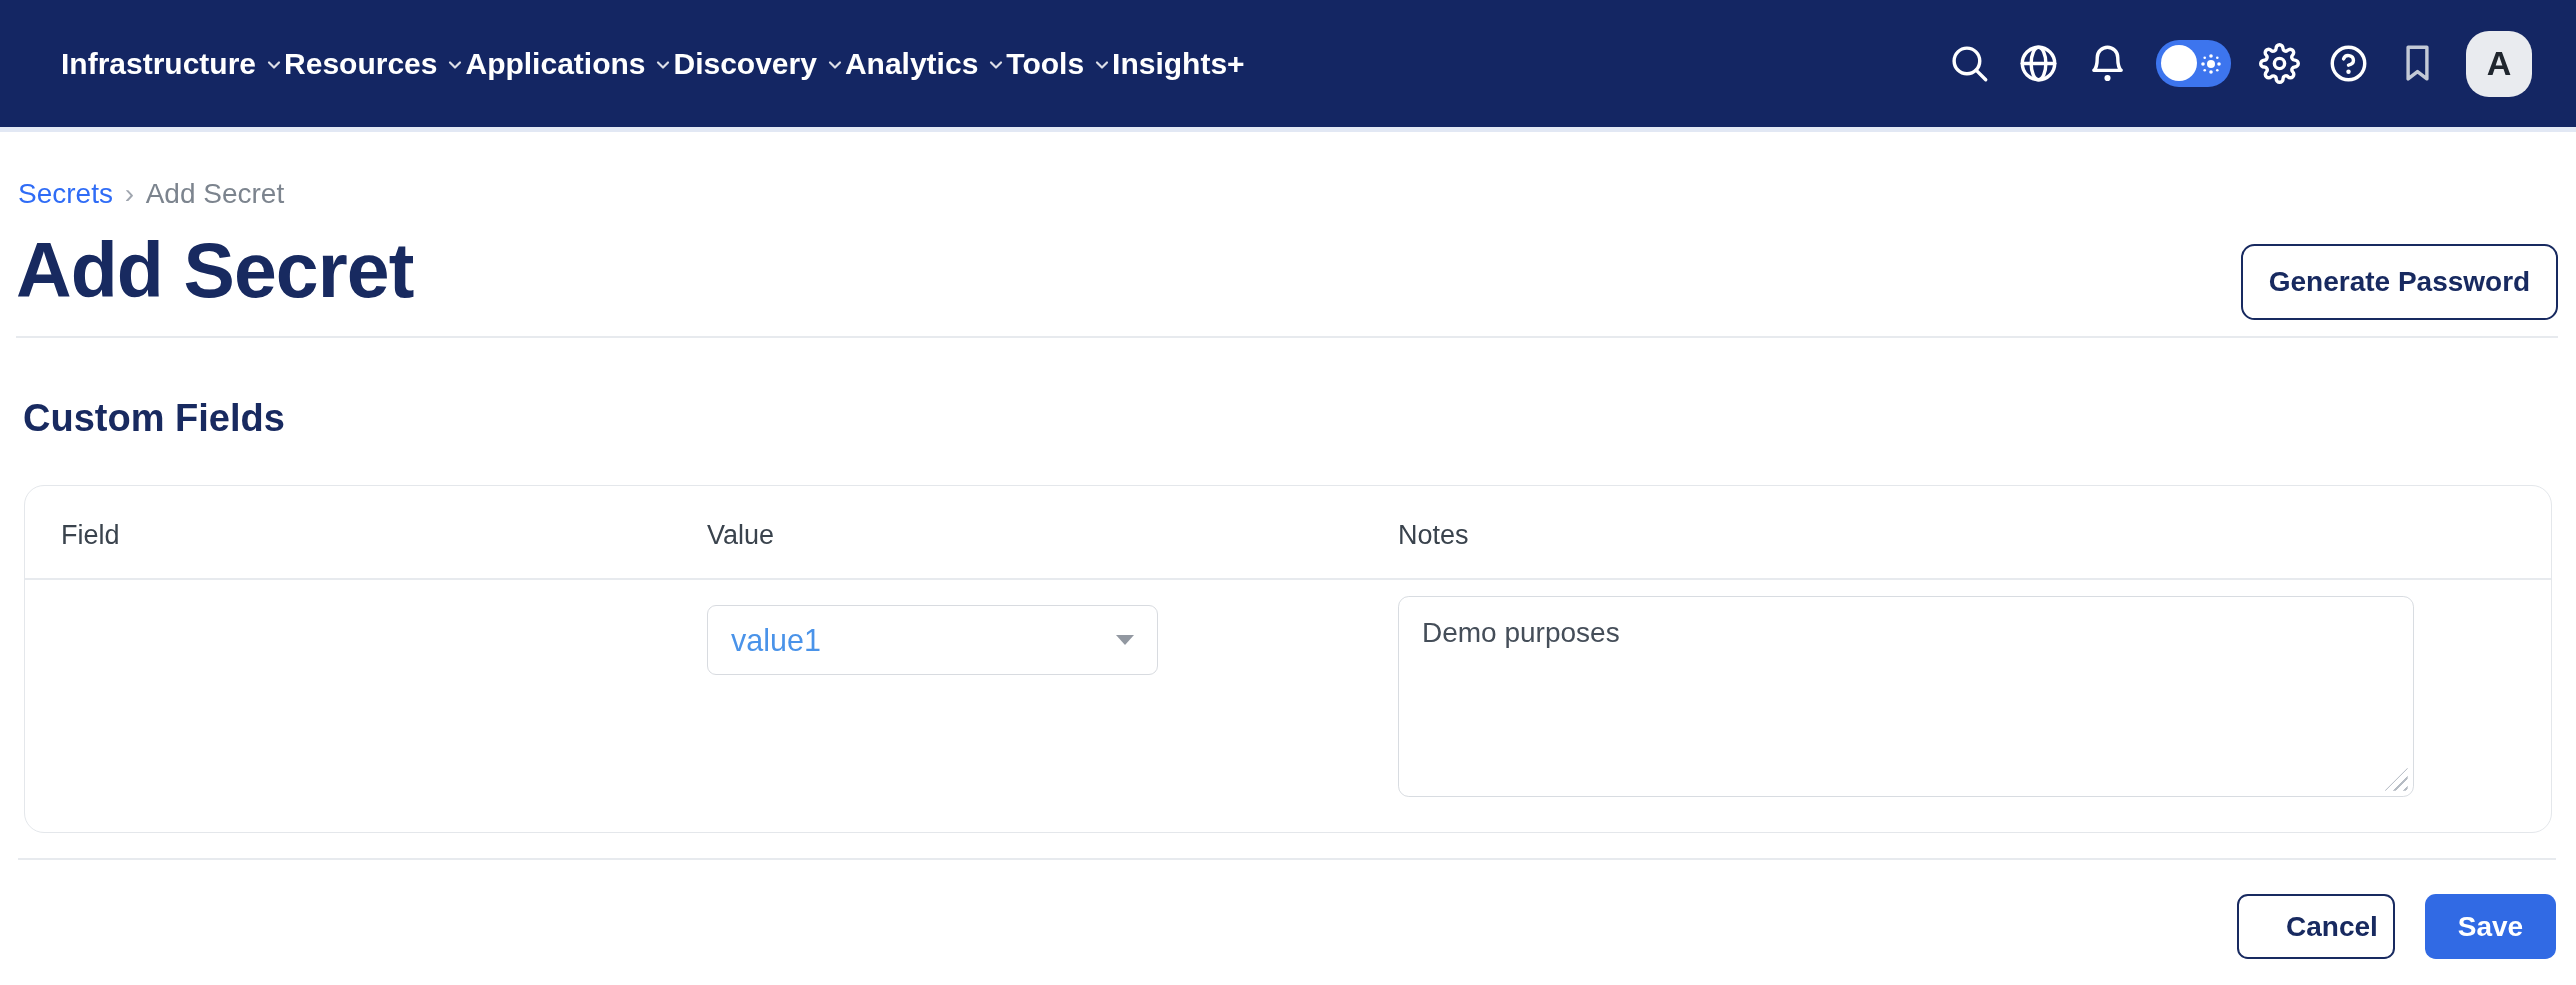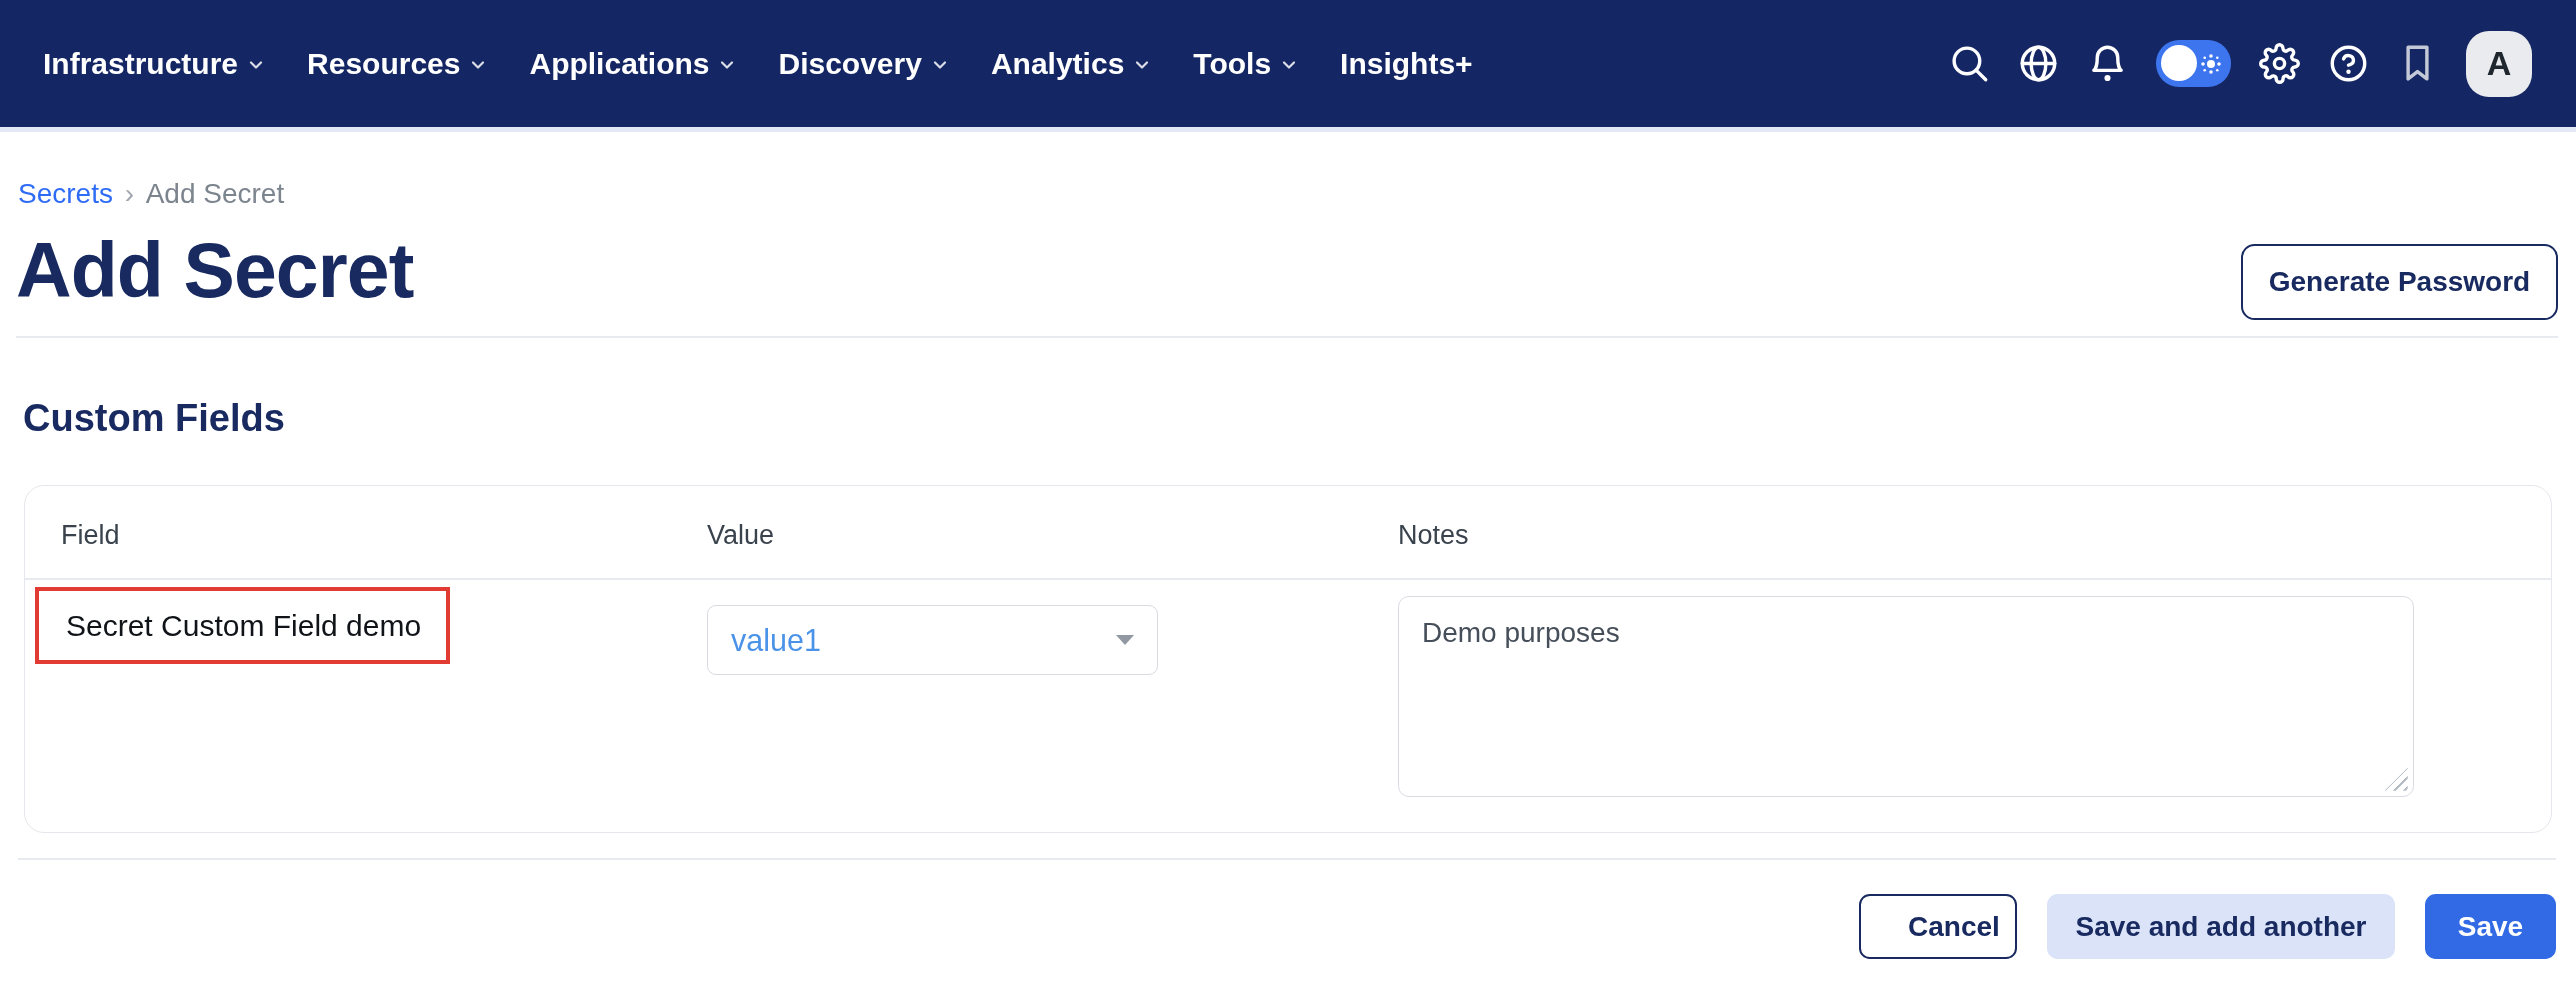--- a/index.html
+++ b/index.html
@@ -11,21 +11,21 @@
     background:var(--navbar-bg,#142663); display:flex; align-items:center;
     padding:0 0 0 20px; }
   .nav-strip { position:absolute; top:127px; left:0; width:2576px; height:5.4px;
     background:var(--accent-strip,#e2e8f4); }
 
   .logo { display:flex; flex-direction:column; cursor:pointer; margin-top:5.4px; }
   .logo-brand { font-size:50px; font-weight:800; color:#ffffff; letter-spacing:1.8px; line-height:1; }
   .logo-accent { color:var(--brand-orange,#f59d1f); }
   .logo-tagline { font-size:17px; font-weight:600; color:#ffffff; letter-spacing:1.4px; margin-top:5.4px; }
 
-  .nav-items { display:flex; gap:41px; margin-left:23px; align-items:center; }
+  .nav-items { display:flex; margin-left:41px; align-items:center; }
   .nav-item { display:flex; align-items:center; gap:8px; color:#ffffff;
     font-size:30px; font-weight:600; cursor:pointer; white-space:nowrap; }
   .chev { width:20px; height:20px; stroke:rgba(255,255,255,.85); fill:none;
     stroke-width:2.6; stroke-linecap:round; stroke-linejoin:round; margin-top:3.6px; }
 
   .nav-right { margin-left:auto; display:flex; align-items:center; gap:28px; padding-right:44px; }
   .icon-btn { width:41px; height:41px; display:flex; align-items:center; justify-content:center; cursor:pointer; }
   .icon-btn svg { width:41px; height:41px; stroke:#ffffff; fill:none;
     stroke-width:2; stroke-linecap:round; stroke-linejoin:round; }
   .icon-btn.dim svg { stroke:#c3c9d6; }
@@ -213,34 +213,30 @@
 <div class="title-divider"></div>
 
 <h2 class="section-heading">Custom Fields</h2>
 
 <div class="card">
   <div class="th th-field">Field</div>
   <div class="th th-value">Value</div>
   <div class="th th-notes">Notes</div>
   <div class="header-divider"></div>
 
-  <div class="red-box">
-    <span>Secret Custom Field demo</span>
-  </div>
 
   <div class="select">
     <span class="select-value">value1</span>
     <span class="caret"></span>
   </div>
 
   <div class="ta-wrap">
     <textarea class="notes" style="">Demo purposes</textarea>
     <div class="grip"></div>
   </div>
 </div>
 
 <div class="bottom-divider"></div>
 <div class="footer">
   <button class="btn-cancel">Cancel</button>
-  <button class="btn-save-add">Save and add another</button>
   <button class="btn-save">Save</button>
 </div>
 
 
 </body></html>

